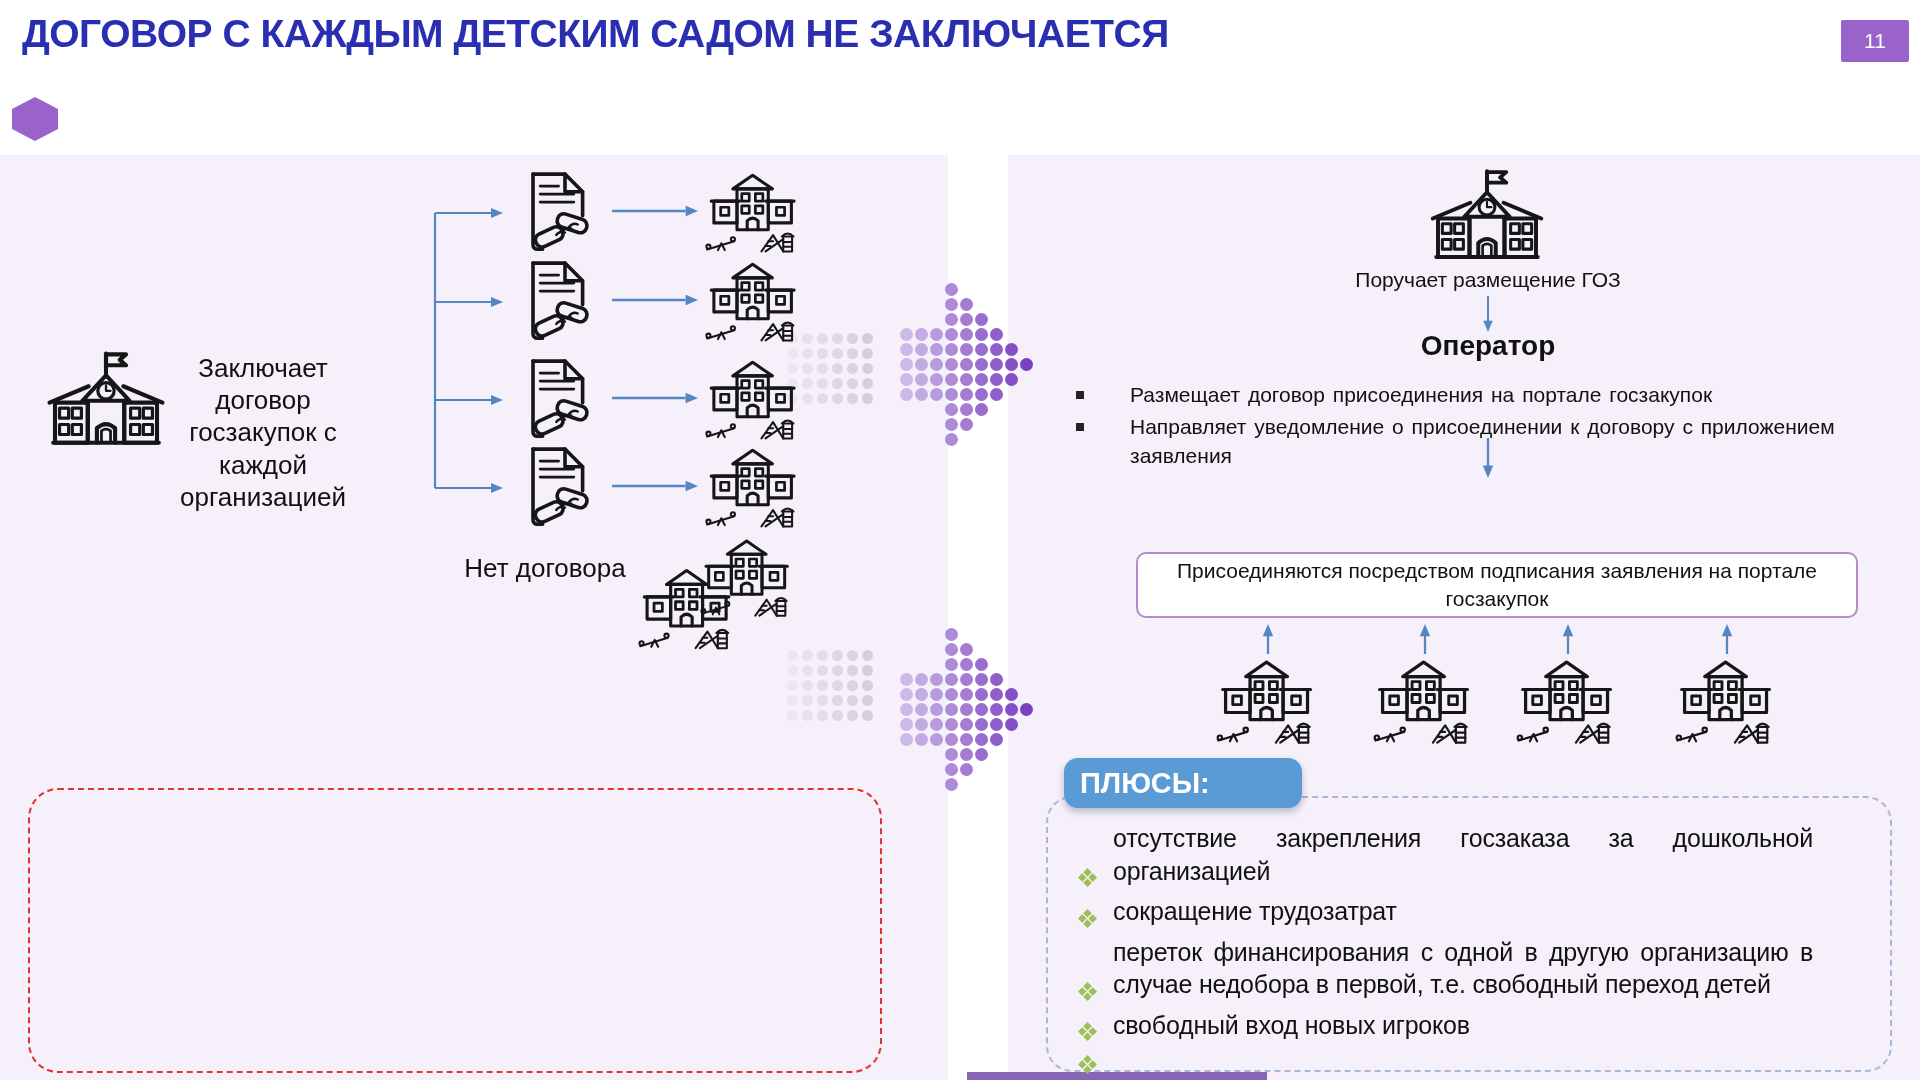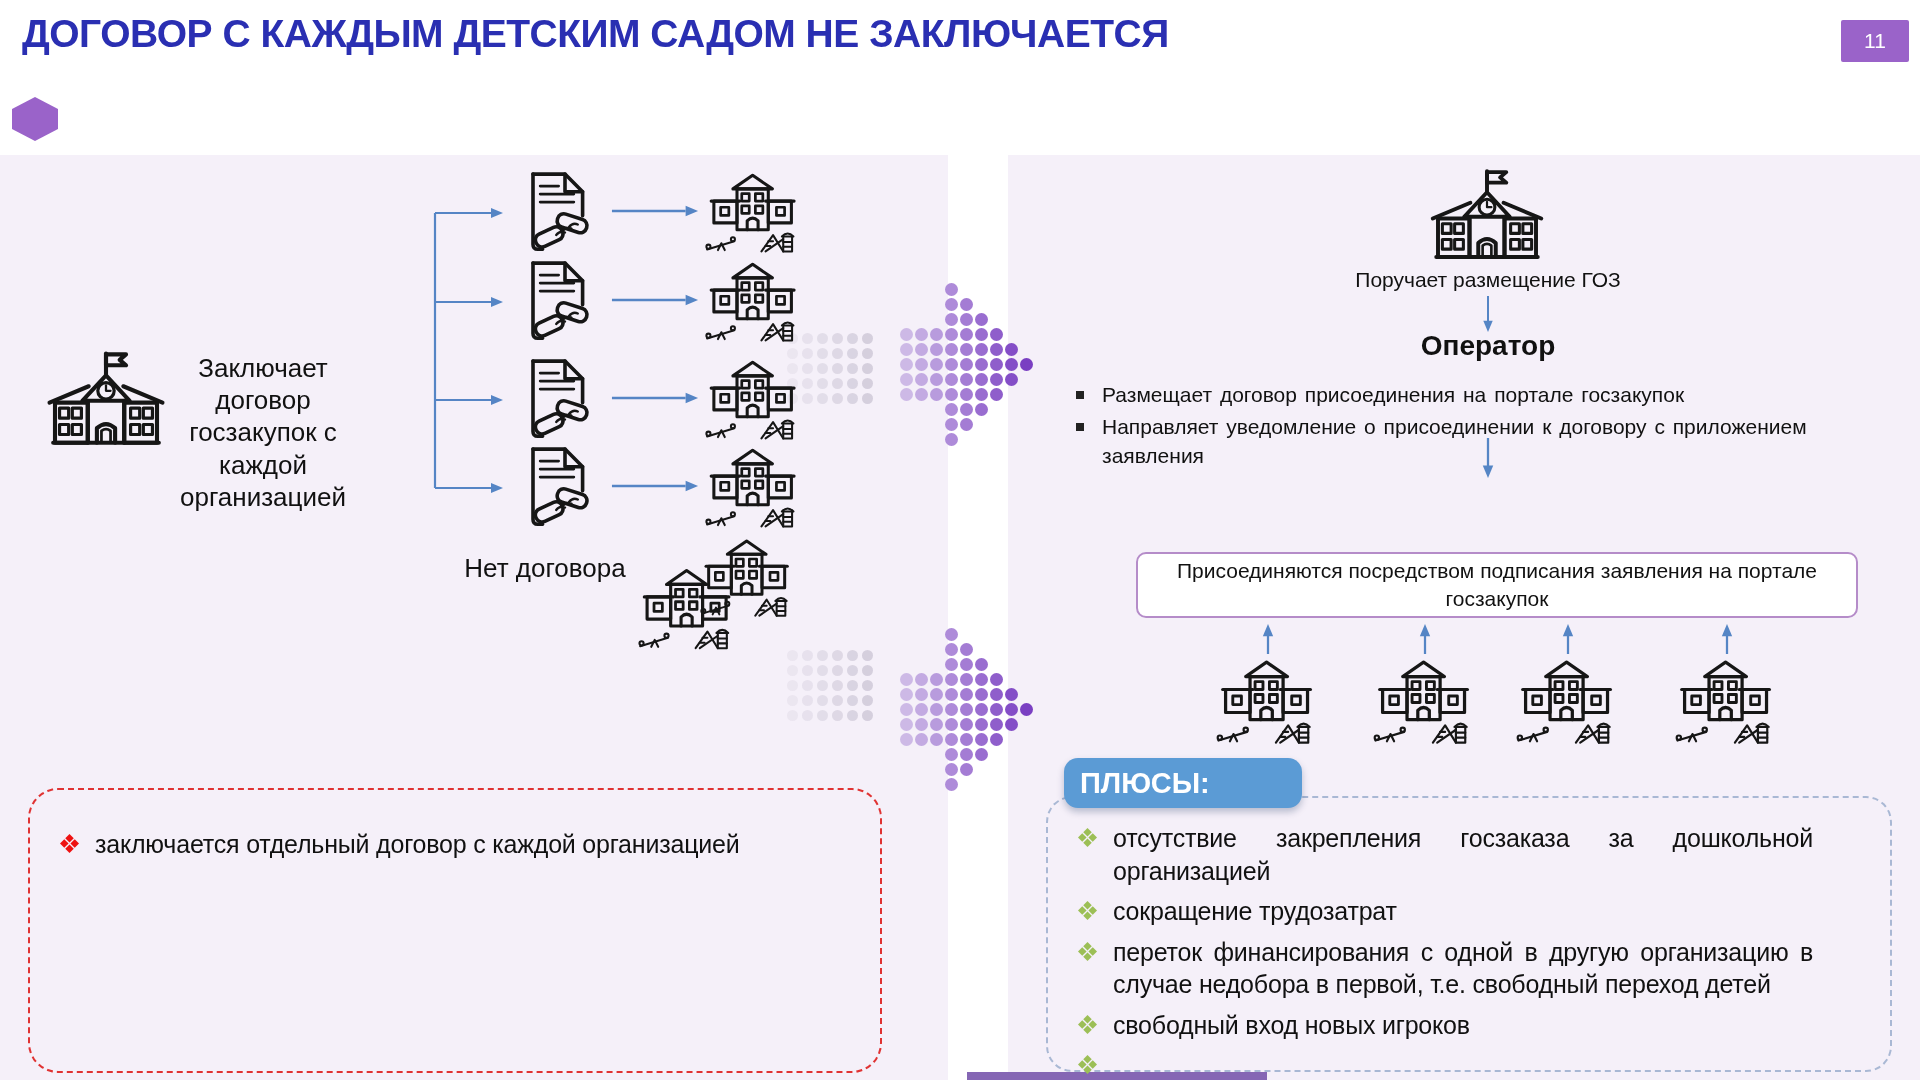--- a/index.html
+++ b/index.html
@@ -49,32 +49,32 @@
   .plus-badge{left:1064px;top:758px;width:238px;height:50px;background:var(--plus-blue,#5b9bd5);
       border-radius:14px;color:#fff;font-size:29px;font-weight:bold;display:flex;align-items:center;
       padding-left:16px;box-sizing:border-box;box-shadow:0 4px 7px rgba(0,30,80,.25);z-index:3;}
   .plus-box{left:1046px;top:796px;width:846px;height:276px;border:2px dashed #a9b8d4;border-radius:26px;
       box-sizing:border-box;padding:24px 20px 0 30px;z-index:2;}
 
   .b-item{display:flex;margin-bottom:20px;}
   .b-item .mark{width:19px;height:19px;flex:0 0 19px;margin:6px 16px 0 0;}
   .b-item .t{width:700px;font-size:25px;line-height:1.3;text-align:justify;letter-spacing:-0.2px;}
   .minus-box .mark{color:var(--minus-red,#ee1111);}
-  .plus-box .b-item{margin-bottom:8px;}
+  .plus-box .b-item{margin-bottom:8px;align-items:flex-end;}
   .plus-box .mark{color:var(--bullet-green,#9cbf56);}
 
   
   .school-right{left:1428px;top:166px;width:118px;height:98px;}
   .caption-r{left:1328px;top:268px;width:320px;text-align:center;font-size:21px;}
   .arr-d1{left:1480px;top:296px;width:16px;height:36px;}
   .operator-title{left:1328px;top:330px;width:320px;text-align:center;font-size:28px;font-weight:bold;}
   .op-list{left:1076px;top:381px;width:760px;}
   .op-item{display:flex;margin-bottom:3px;}
   .op-item .sq{width:8px;height:8px;background:#222;flex:0 0 8px;margin:10px 18px 0 0;}
-  .op-item .t{width:710px;font-size:21px;line-height:1.38;word-spacing:2px;}
+  .op-item .t{width:710px;font-size:21px;line-height:1.38;word-spacing:2px;margin-left:28px;}
   .arr-d2{left:1480px;top:438px;width:16px;height:40px;}
   .contract-title{left:1358px;top:478px;width:260px;text-align:center;font-size:26px;font-weight:bold;line-height:1.22;}
   .join-box{left:1136px;top:552px;width:722px;height:66px;background:#fff;border:2px solid #b58cc9;
       border-radius:10px;box-sizing:border-box;display:flex;align-items:center;justify-content:center;
       text-align:center;font-size:21px;line-height:1.35;padding:0 22px;}
   .arr-up{width:16px;height:30px;top:624px;}
   .au1{left:1260px}.au2{left:1417px}.au3{left:1560px}.au4{left:1719px}
   .kg-b{width:110px;height:92px;top:655px;}
   .kb1{left:1213px}.kb2{left:1370px}.kb3{left:1513px}.kb4{left:1672px}
 
@@ -473,26 +473,20 @@
     <span class="kg-front icon">
         <svg width="104" height="92">
           <use href="#icon-kg"></use>
         </svg>
       </span>
   </div>
 
   <div class="abs minus-box">
 
 
-      <div class="b-item">
-        <svg class="mark">
-          <use href="#marker-diamonds"></use>
-        </svg>
-        <span class="t">заключается отдельный договор с каждой организацией</span>
-      </div>
 
     </div>
 
   <div class="abs icon school-right">
     <svg width="118" height="98">
         <use href="#icon-school"></use>
       </svg>
   </div>
   <div class="abs caption-r">Поручает размещение ГОЗ</div>
   <span class="abs arrow arr-d1">

